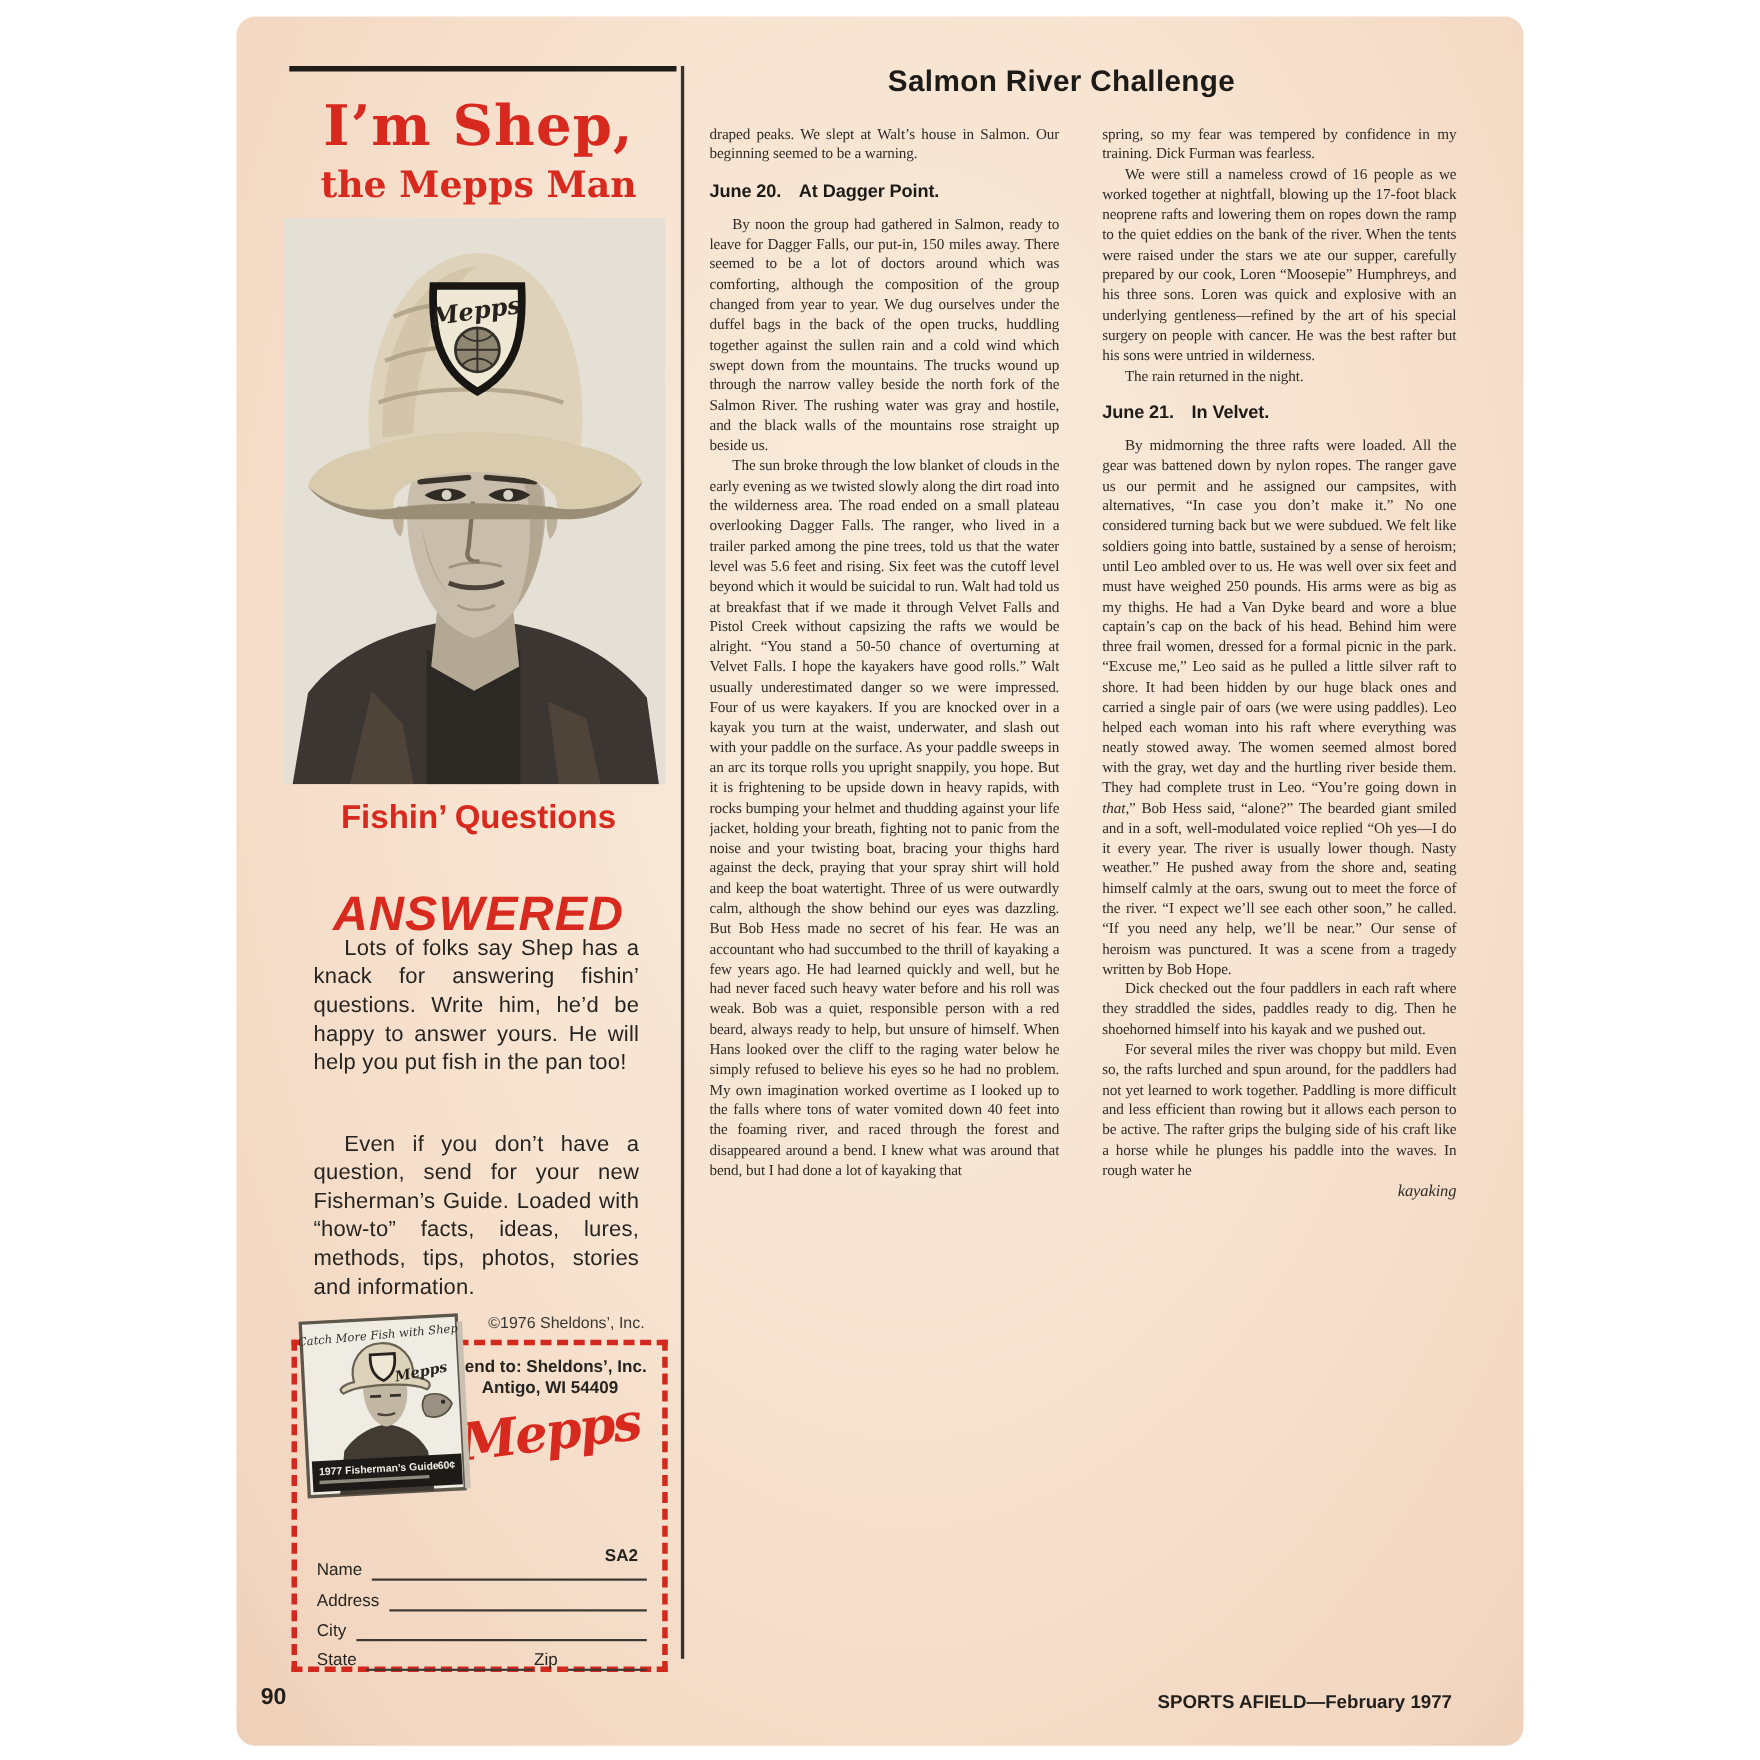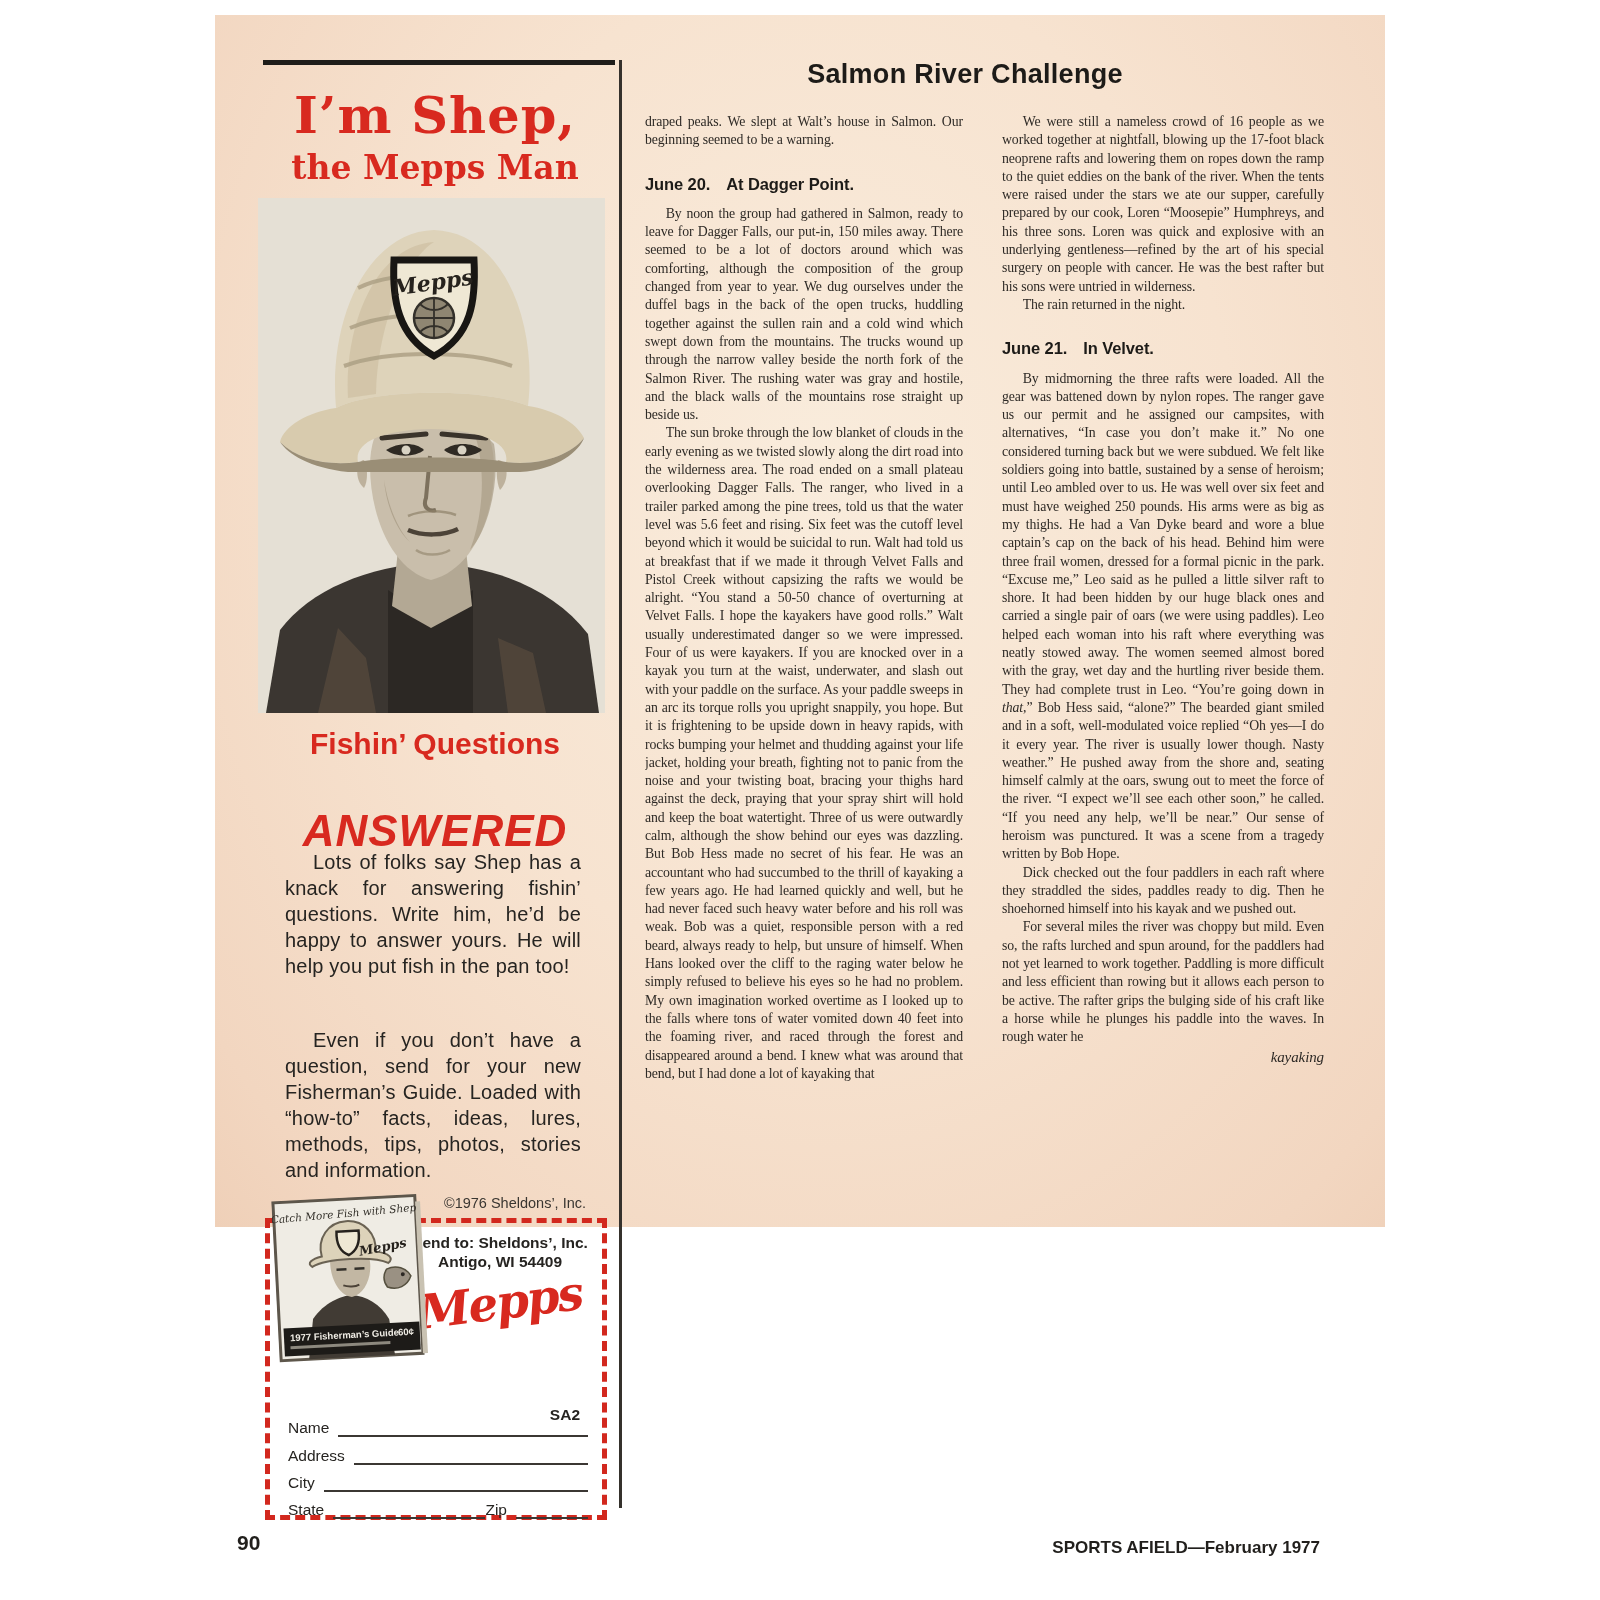--- a/index.html
+++ b/index.html
@@ -1,23 +1,24 @@
 <!DOCTYPE html>
 <html lang="en"><head>
 <meta charset="utf-8">
 <style>
   html,body{margin:0;padding:0;}
   body{
     width:1600px;height:1600px;background:#ffffff;position:relative;overflow:hidden;
     font-family:"Liberation Serif",serif;
   }
   .paper{
-    position:absolute;left:215px;top:15px;width:1170px;height:1212px;
+    position:absolute;left:215px;top:15px;width:1170px;height:1572px;
     background:radial-gradient(ellipse at 52% 38%, #f9ecdc 0%, #f7e3d0 48%, #f2d6c0 88%, #efd0b8 100%);
     color:#2e2a26;
+    border-radius:17px;
   }
   
   .ad-toprule{position:absolute;left:48px;top:45px;width:352px;height:5px;background:#1f1d1a;}
   .ad-headline1{
     position:absolute;left:0;top:70px;width:440px;text-align:center;
     font-family:"DejaVu Serif",serif;font-weight:bold;font-size:51px;letter-spacing:1px;color:#d8291f;
   }
   .ad-headline2{
     position:absolute;left:0;top:133px;width:440px;text-align:center;
     font-family:"DejaVu Serif",serif;font-weight:bold;font-size:33px;color:#d8291f;
@@ -88,21 +89,21 @@
     position:absolute;top:98px;
     font-family:"Liberation Serif",serif;font-size:13.8px;line-height:18.3px;letter-spacing:-0.1px;
     text-align:justify;color:#2e2a26;hyphens:auto;
   }
   .col1{left:430px;width:318px;height:1452px;overflow:hidden;}
   .col2{left:787px;width:322px;}
   .col p{margin:0;text-indent:1.5em;}
   .col p.noindent{text-indent:0;}
   .col .subhead{
     font-family:"Liberation Sans",sans-serif;font-weight:bold;font-size:16.5px;color:#1d1b18;
-    margin:25px 0 12px 0;text-align:left;
+    margin:15px 0 12px 0;text-align:left;
   }
   .col .subhead .sp{display:inline-block;width:16px;}
   .col .continued{text-align:right;font-style:italic;font-size:15px;margin-top:1px;}
   .pagenum{
     position:absolute;left:22px;top:1516px;
     font-family:"Liberation Sans",sans-serif;font-weight:bold;font-size:21px;color:#211f1c;
   }
   .mag-footer{
     position:absolute;left:700px;top:1523px;width:405px;text-align:right;
     font-family:"Liberation Sans",sans-serif;font-weight:bold;font-size:17px;color:#211f1c;
@@ -232,20 +233,21 @@
   <div class="col col1">
     <p class="noindent">draped peaks. We slept at Walt’s house in Salmon. Our beginning seemed to be a warning.</p>
     <div class="subhead">
       <span>June 20.</span><span class="sp"></span><span>At Dagger Point.</span>
     </div>
     <p>By noon the group had gathered in Salmon, ready to leave for Dagger Falls, our put-in, 150 miles away. There seemed to be a lot of doctors around which was comforting, although the composition of the group changed from year to year. We dug ourselves under the duffel bags in the back of the open trucks, huddling together against the sullen rain and a cold wind which swept down from the mountains. The trucks wound up through the narrow valley beside the north fork of the Salmon River. The rushing water was gray and hostile, and the black walls of the mountains rose straight up beside us.</p>
     <p>The sun broke through the low blanket of clouds in the early evening as we twisted slowly along the dirt road into the wilderness area. The road ended on a small plateau overlooking Dagger Falls. The ranger, who lived in a trailer parked among the pine trees, told us that the water level was 5.6 feet and rising. Six feet was the cutoff level beyond which it would be suicidal to run. Walt had told us at breakfast that if we made it through Velvet Falls and Pistol Creek without capsizing the rafts we would be alright. “You stand a 50-50 chance of overturning at Velvet Falls. I hope the kayakers have good rolls.” Walt usually underestimated danger so we were impressed. Four of us were kayakers. If you are knocked over in a kayak you turn at the waist, underwater, and slash out with your paddle on the surface. As your paddle sweeps in an arc its torque rolls you upright snappily, you hope. But it is frightening to be upside down in heavy rapids, with rocks bumping your helmet and thudding against your life jacket, holding your breath, fighting not to panic from the noise and your twisting boat, bracing your thighs hard against the deck, praying that your spray shirt will hold and keep the boat watertight. Three of us were outwardly calm, although the show behind our eyes was dazzling. But Bob Hess made no secret of his fear. He was an accountant who had succumbed to the thrill of kayaking a few years ago. He had learned quickly and well, but he had never faced such heavy water before and his roll was weak. Bob was a quiet, responsible person with a red beard, always ready to help, but unsure of himself. When Hans looked over the cliff to the raging water below he simply refused to believe his eyes so he had no problem. My own imagination worked overtime as I looked up to the falls where tons of water vomited down 40 feet into the foaming river, and raced through the forest and disappeared around a bend. I knew what was around that bend, but I had done a lot of kayaking that</p>
   </div>
 
   <div class="col col2">
+    <p class="noindent">spring, so my fear was tempered by confidence in my training. Dick Furman was fearless.</p>
     <p>We were still a nameless crowd of 16 people as we worked together at nightfall, blowing up the 17-foot black neoprene rafts and lowering them on ropes down the ramp to the quiet eddies on the bank of the river. When the tents were raised under the stars we ate our supper, carefully prepared by our cook, Loren “Moosepie” Humphreys, and his three sons. Loren was quick and explosive with an underlying gentleness—refined by the art of his special surgery on people with cancer. He was the best rafter but his sons were untried in wilderness.</p>
     <p>The rain returned in the night.</p>
     <div class="subhead">
       <span>June 21.</span><span class="sp"></span><span>In Velvet.</span>
     </div>
     <p><span>By midmorning the three rafts were loaded. All the gear was battened down by nylon ropes. The ranger gave us our permit and he assigned our campsites, with alternatives, “In case you don’t make it.” No one considered turning back but we were subdued. We felt like soldiers going into battle, sustained by a sense of heroism; until Leo ambled over to us. He was well over six feet and must have weighed 250 pounds. His arms were as big as my thighs. He had a Van Dyke beard and wore a blue captain’s cap on the back of his head. Behind him were three frail women, dressed for a formal picnic in the park. “Excuse me,” Leo said as he pulled a little silver raft to shore. It had been hidden by our huge black ones and carried a single pair of oars (we were using paddles). Leo helped each woman into his raft where everything was neatly stowed away. The women seemed almost bored with the gray, wet day and the hurtling river beside them. They had complete trust in Leo. “You’re going down in </span><span class="it" style="font-style:italic;">that</span><span>,” Bob Hess said, “alone?” The bearded giant smiled and in a soft, well-modulated voice replied “Oh yes—I do it every year. The river is usually lower though. Nasty weather.” He pushed away from the shore and, seating himself calmly at the oars, swung out to meet the force of the river. “I expect we’ll see each other soon,” he called. “If you need any help, we’ll be near.” Our sense of heroism was punctured. It was a scene from a tragedy written by Bob Hope.</span></p>
     <p>Dick checked out the four paddlers in each raft where they straddled the sides, paddles ready to dig. Then he shoehorned himself into his kayak and we pushed out.</p>
     <p>For several miles the river was choppy but mild. Even so, the rafts lurched and spun around, for the paddlers had not yet learned to work together. Paddling is more difficult and less efficient than rowing but it allows each person to be active. The rafter grips the bulging side of his craft like a horse while he plunges his paddle into the waves. In rough water he</p>
     <div class="continued">kayaking</div>
   </div>

